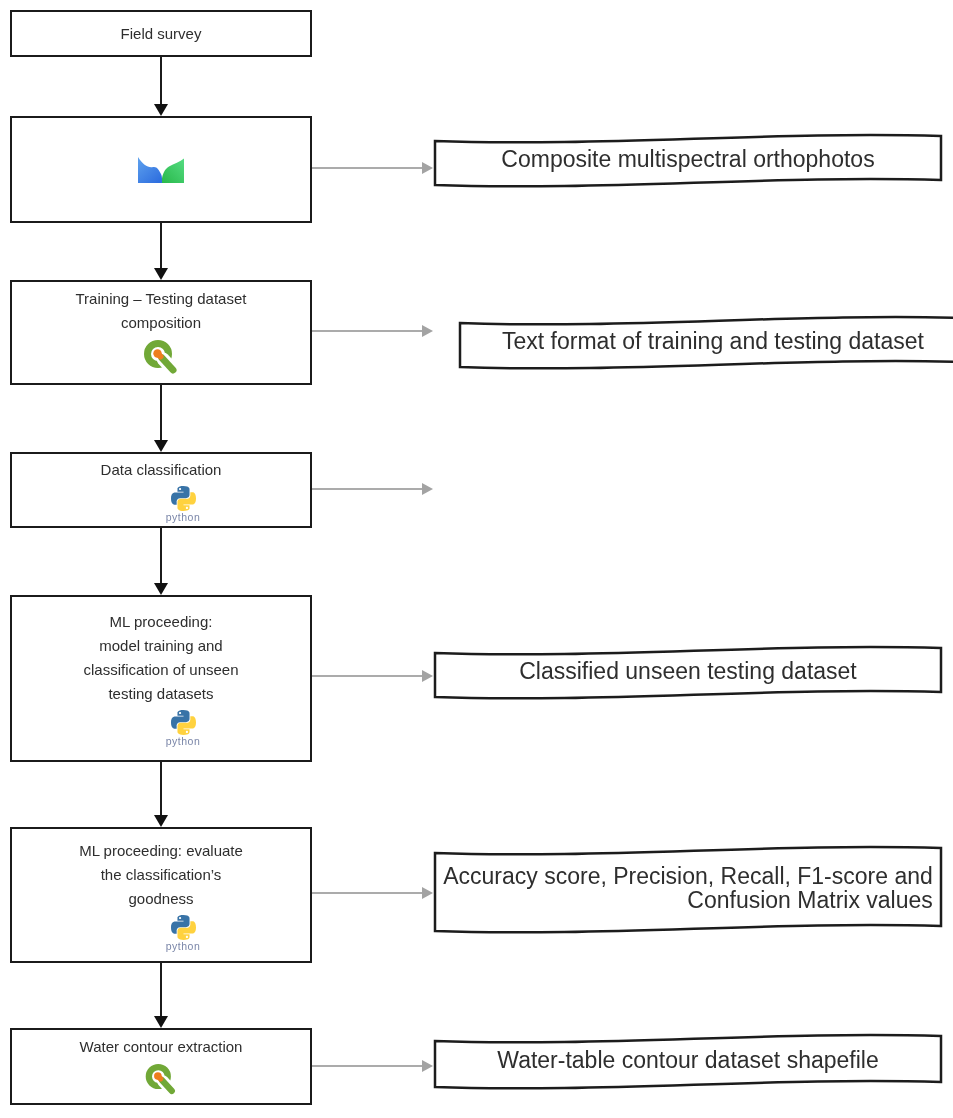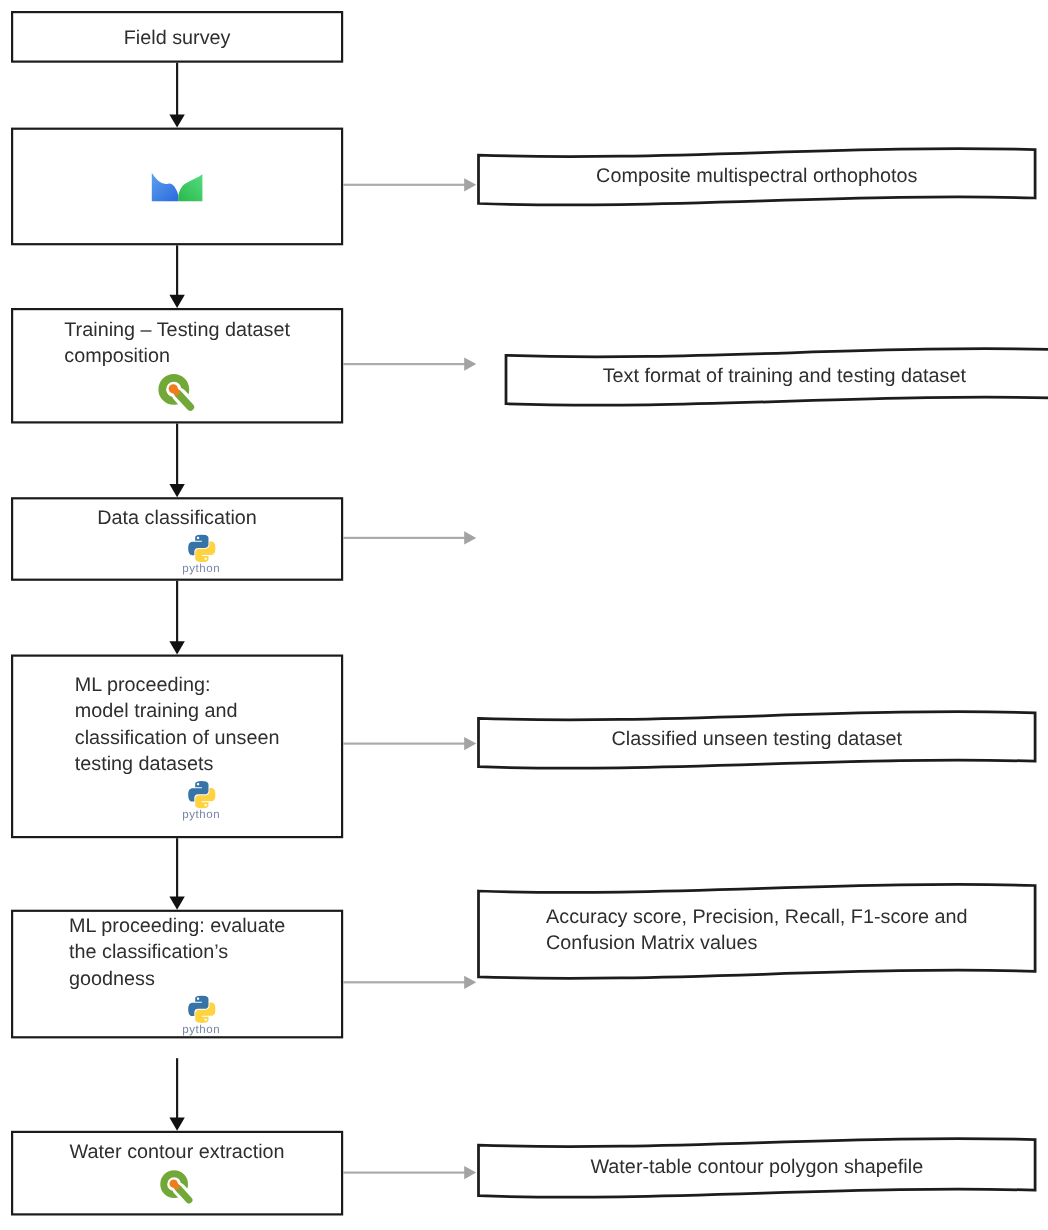--- a/index.html
+++ b/index.html
@@ -8,21 +8,21 @@
     font-family:"Liberation Sans","DejaVu Sans",sans-serif;color:#2e2e2e;
   }
   
   .pbox{
     position:absolute;left:10px;width:302px;box-sizing:border-box;
     background:#fff;border:2.5px solid #1b1b1b;
     display:flex;flex-direction:column;align-items:center;justify-content:center;
     gap:4px;
   }
   .plabel{
-    font-size:18px;line-height:24px;white-space:pre-line;
+    font-size:15px;line-height:24px;text-align:center;white-space:pre-line;
   }
   
   .varrow{position:absolute;left:154px;width:14px;}
   .varrow .vline{position:absolute;left:6.2px;top:0;bottom:10px;width:1.6px;background:#1b1b1b;}
   .varrow .vhead{
     position:absolute;left:0;bottom:0;width:0;height:0;
     border-left:7px solid transparent;border-right:7px solid transparent;
     border-top:12px solid #111;
   }
   
@@ -32,21 +32,21 @@
     position:absolute;right:0;top:0;width:0;height:0;
     border-top:6px solid transparent;border-bottom:6px solid transparent;
     border-left:11px solid #a3a3a3;
   }
   
   .obox{position:absolute;left:433px;width:510px;}
   .obox svg.oshape{display:block;}
   .olabel{
     position:absolute;left:0;right:0;top:0;bottom:0;
     display:flex;align-items:center;justify-content:center;
-    font-size:18px;line-height:24px;text-align:left;white-space:pre-line;
+    font-size:23px;line-height:24px;text-align:right;white-space:pre-line;
     padding-bottom:10px;
   }
   
   .icon-metashape{width:48px;height:29px;}
   .icon-qgis{width:40px;height:40px;}
   .python-block{display:flex;flex-direction:column;align-items:center;line-height:1;margin-left:44px;}
   .icon-python{width:25px;height:25px;}
   .python-word{font-size:10.5px;color:#7a86a8;margin-top:1px;letter-spacing:0.5px;}
 </style>
 </head>
@@ -105,21 +105,21 @@
 testing datasets</div>
     <div class="python-block">
       <svg class="icon-python" viewBox="0 0 24 24" aria-hidden="true">
         <path d="M11.914 0C5.82 0 6.2 2.656 6.2 2.656l.007 2.752h5.814v.826H3.9S0 5.789 0 11.969c0 6.18 3.403 5.96 3.403 5.96h2.03v-2.867s-.109-3.42 3.35-3.42h5.766s3.24.052 3.24-3.148V3.202S18.28 0 11.914 0zM8.708 1.85c.578 0 1.046.47 1.046 1.052 0 .581-.468 1.051-1.046 1.051-.579 0-1.046-.47-1.046-1.051 0-.582.467-1.052 1.046-1.052z" fill="#3873a7"></path>
         <path d="M12.087 23.98c6.092 0 5.712-2.656 5.712-2.656l-.007-2.752h-5.814v-.826h8.123s3.9.446 3.9-5.735c0-6.18-3.404-5.96-3.404-5.96h-2.03v2.867s.109 3.42-3.35 3.42H9.452s-3.24-.052-3.24 3.148v5.292s-.492 3.202 5.875 3.202zm3.206-1.85c-.578 0-1.046-.47-1.046-1.052 0-.581.468-1.051 1.046-1.051.579 0 1.046.47 1.046 1.051 0 .582-.467 1.052-1.046 1.052z" fill="#ffd23f"></path>
       </svg>
       <div class="python-word">python</div>
     </div>
   </div>
 
-  <div class="pbox" style="top:827px;height:117px;">
+  <div class="pbox" style="top:827px;height:136px;">
     <div class="plabel">ML proceeding: evaluate
 the classification’s
 goodness</div>
     <div class="python-block">
       <svg class="icon-python" viewBox="0 0 24 24" aria-hidden="true">
         <path d="M11.914 0C5.82 0 6.2 2.656 6.2 2.656l.007 2.752h5.814v.826H3.9S0 5.789 0 11.969c0 6.18 3.403 5.96 3.403 5.96h2.03v-2.867s-.109-3.42 3.35-3.42h5.766s3.24.052 3.24-3.148V3.202S18.28 0 11.914 0zM8.708 1.85c.578 0 1.046.47 1.046 1.052 0 .581-.468 1.051-1.046 1.051-.579 0-1.046-.47-1.046-1.051 0-.582.467-1.052 1.046-1.052z" fill="#3873a7"></path>
         <path d="M12.087 23.98c6.092 0 5.712-2.656 5.712-2.656l-.007-2.752h-5.814v-.826h8.123s3.9.446 3.9-5.735c0-6.18-3.404-5.96-3.404-5.96h-2.03v2.867s.109 3.42-3.35 3.42H9.452s-3.24-.052-3.24 3.148v5.292s-.492 3.202 5.875 3.202zm3.206-1.85c-.578 0-1.046-.47-1.046-1.052 0-.581.468-1.051 1.046-1.051.579 0 1.046.47 1.046 1.051 0 .582-.467 1.052-1.046 1.052z" fill="#ffd23f"></path>
       </svg>
       <div class="python-word">python</div>
     </div>
@@ -201,28 +201,28 @@
   </div>
 
 
   <div class="obox" style="top:645px;height:62px;">
     <svg class="oshape" width="510" height="62" viewBox="0 0 510 62">
       <path d="M2,8 C170,14 340,-2 508,3 L508,47 C340,42 170,58 2,52 Z" fill="#ffffff" stroke="#1c1c1c" stroke-width="2.5"></path>
     </svg>
     <div class="olabel">Classified unseen testing dataset</div>
   </div>
 
-  <div class="obox" style="top:802px;height:96px;text-decoration:underline;">
+  <div class="obox" style="top:845px;height:96px;text-decoration:underline;">
     <svg class="oshape" width="510" height="96" viewBox="0 0 510 96">
       <path d="M2,8 C170,14 340,-2 508,3 L508,81 C340,76 170,92 2,86 Z" fill="#ffffff" stroke="#1c1c1c" stroke-width="2.5"></path>
     </svg>
     <div class="olabel">Accuracy score, Precision, Recall, F1-score and
 Confusion Matrix values</div>
   </div>
 
   <div class="obox" style="top:1033px;height:64px;">
     <svg class="oshape" width="510" height="64" viewBox="0 0 510 64">
       <path d="M2,8 C170,14 340,-2 508,3 L508,49 C340,44 170,60 2,54 Z" fill="#ffffff" stroke="#1c1c1c" stroke-width="2.5"></path>
     </svg>
-    <div class="olabel">Water-table contour polygon shapefile</div>
+    <div class="olabel">Water-table contour dataset shapefile</div>
   </div>
 
 </div>
 
 </body></html>

